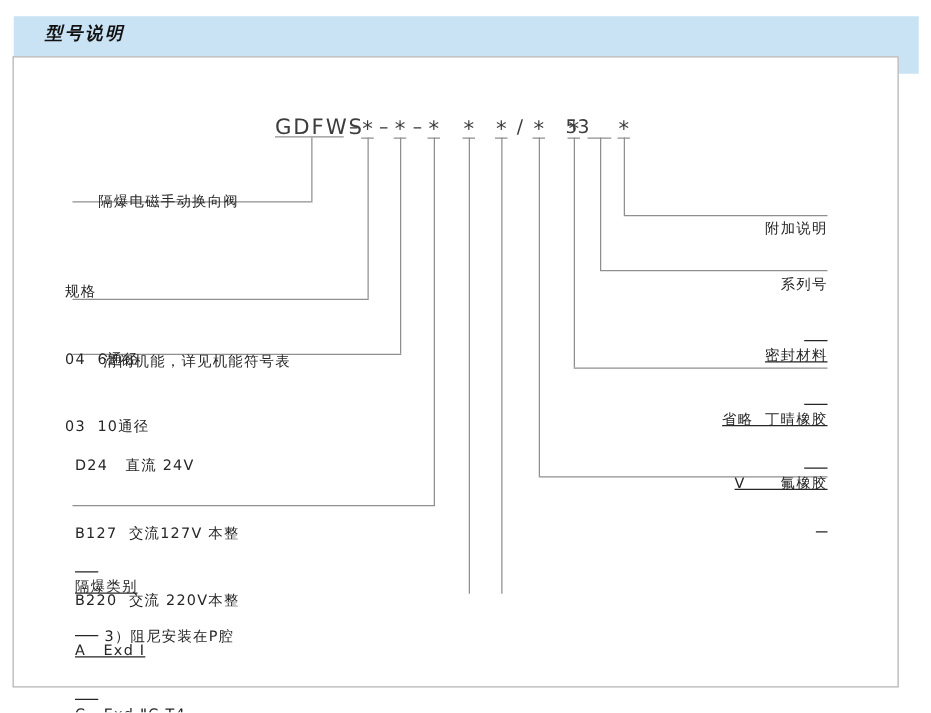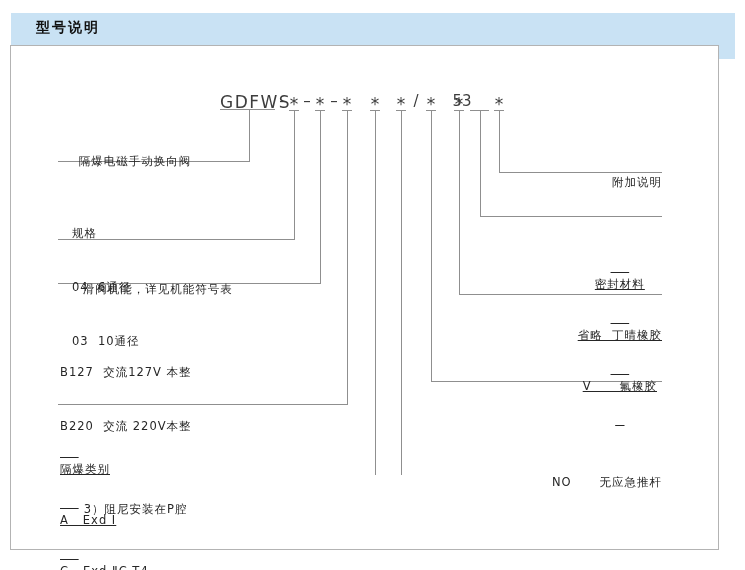--- a/index.html
+++ b/index.html
@@ -7,20 +7,21 @@
     position:relative;
     width:745px;height:570px;
     background:#ffffff;
     font-family:"DejaVu Sans","Liberation Sans",sans-serif;
     overflow:hidden;
   }
   
   #header-bar{
     position:absolute;left:11px;top:13px;width:724px;height:46px;
     background:#c9e2f4;
+    font-style:italic;
   }
   #header-bar .title{
     position:absolute;left:25px;top:0;line-height:29px;
     font-size:14px;font-weight:bold;color:#111111;letter-spacing:2px;
   }
   
   #content-box{
     position:absolute;left:10px;top:45px;width:707px;height:503px;
     background:#ffffff;border:1px solid #b3b3b3;
   }
@@ -33,21 +34,21 @@
     transform:translateX(-50%);white-space:pre;
   }
   .code-model{position:absolute;left:220px;top:92px;transform:none;
     font-size:17px;letter-spacing:1.5px;color:#3d3d3d;}
   .code-star{top:94px;font-size:17px;}
   
   .lbl{
     position:absolute;font-size:11.5px;color:#262626;
     white-space:pre;letter-spacing:1px;line-height:18px;
   }
-  .lbl.right{text-align:center;}
+  .lbl.right{text-align:right;}
   .lh17{line-height:17px;text-decoration:underline;}
   .sup{font-size:8px;vertical-align:super;letter-spacing:0;}
 </style>
 </head>
 <body>
 
 <div id="page">
 
   <div id="header-bar">
     <span class="title">型号说明</span>
@@ -102,54 +103,57 @@
   <span class="code-tok" style="left:416px">/</span>
   <span class="code-tok code-star" style="left:431px">*</span>
   <span class="code-tok code-star" style="left:459px">*</span>
   <span class="code-tok" style="left:462px">53</span>
   <span class="code-tok code-star" style="left:499px">*</span>
 
   <div class="lbl" style="left:60px;top:134px">
     <span>隔爆电磁手动换向阀</span>
   </div>
 
-  <div class="lbl" style="left:72px;top:188px">
+  <div class="lbl" style="left:52px;top:188px">
     <div>规格</div>
     <div>04  6通径</div>
     <div>03  10通径</div>
   </div>
 
   <div class="lbl" style="left:64px;top:262px">
     <span>滑阀机能，详见机能符号表</span>
   </div>
 
   <div class="lbl" style="left:60px;top:327px">
+    <div>D24   直流 24V</div>
     <div>B127  交流127V 本整</div>
     <div>B220  交流 220V本整</div>
   </div>
 
   <div class="lbl lh17" style="left:60px;top:427px">
     <div>隔爆类别</div>
     <div>A   Exd Ⅰ</div>
     <div>C   Exd ⅡC T4</div>
   </div>
 
   <div class="lbl" style="left:65px;top:482px">
     <span>3）阻尼安装在P腔</span>
   </div>
 
   <div class="lbl right" style="right:83px;top:155px">
     <span>附加说明</span>
   </div>
 
+  <div class="lbl right" style="right:83px;top:200px">
+    <span>系列号</span>
+  </div>
 
   <div class="lbl right lh17" style="right:83px;top:242px">
     <div>密封材料</div>
     <div>省略  丁晴橡胶</div>
     <div>V      氟橡胶</div>
   </div>
 
 
   <div class="lbl right" style="right:83px;top:437px">
-    <div>NO      无应急推杆</div>
   </div>
 
 </div>
 
 </body></html>

